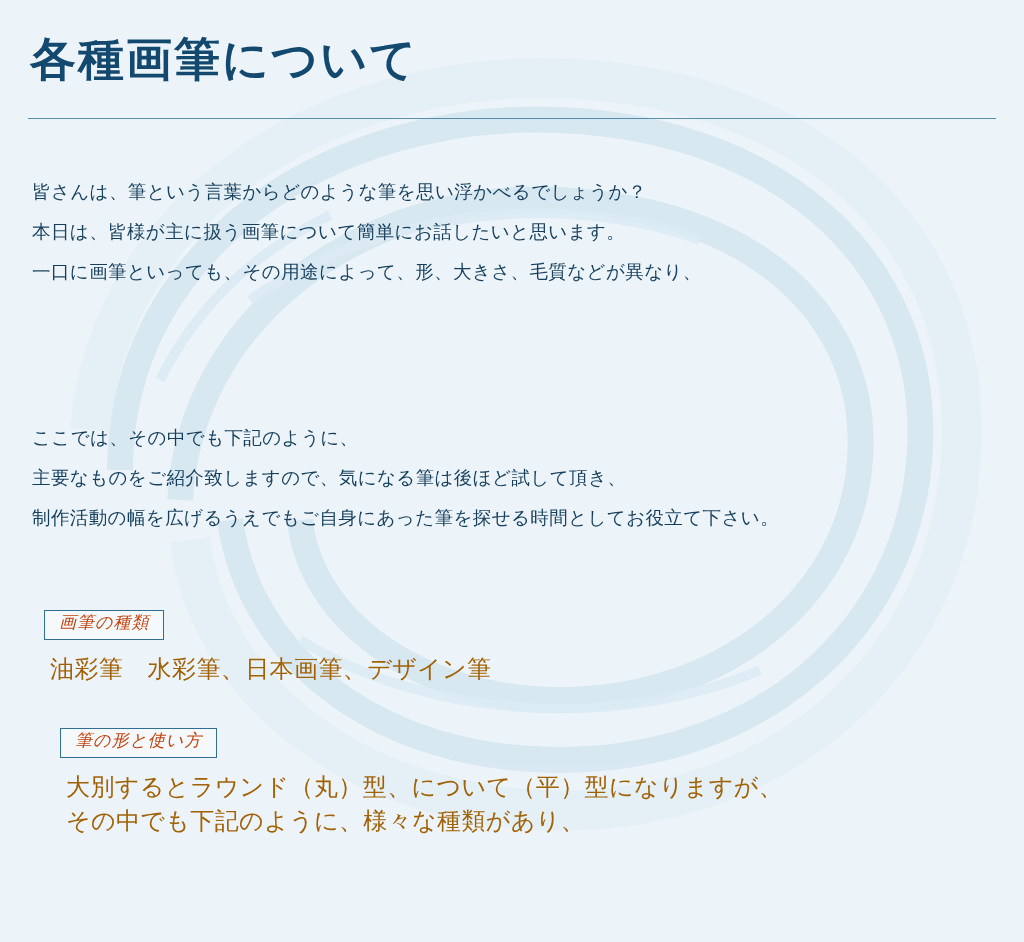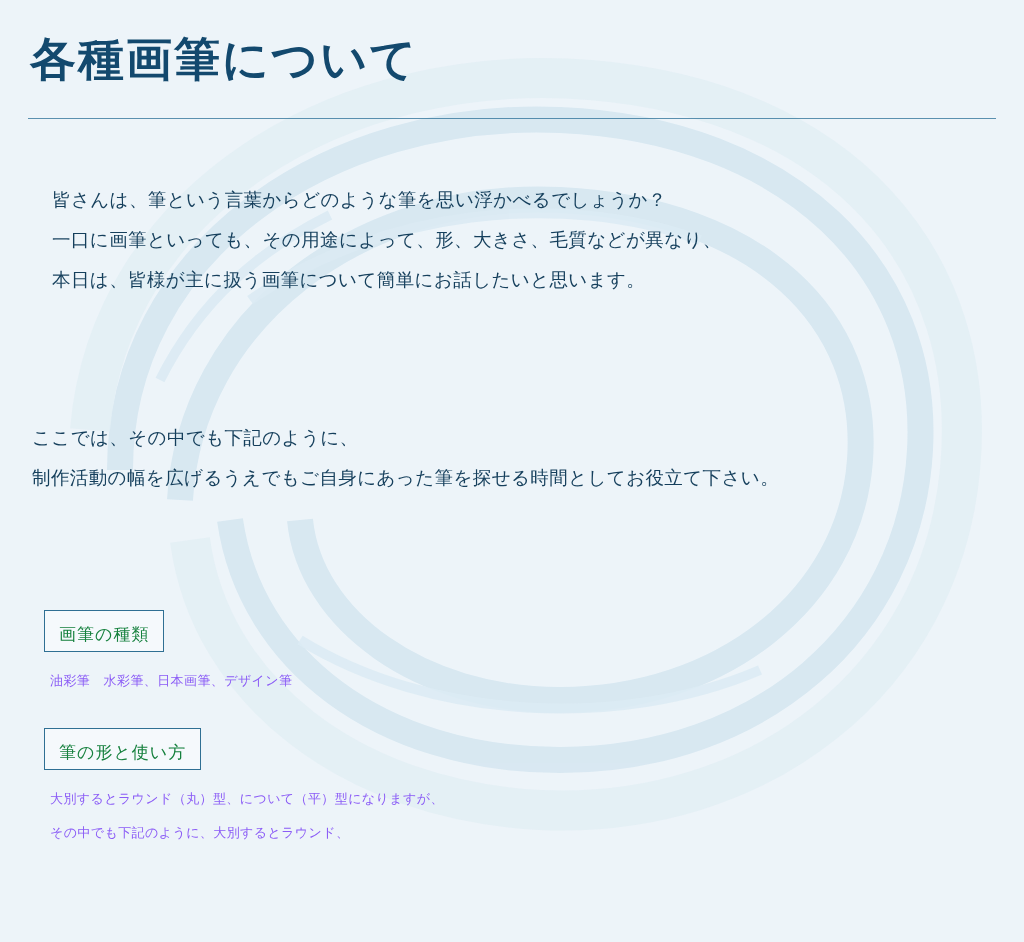--- a/index.html
+++ b/index.html
@@ -57,45 +57,46 @@
     opacity: 0.75;
   }
   .body-block {
     position: absolute;
     left: 32px;
     color: #153f5c;
     font-size: 18.5px;
     line-height: 40px;
     letter-spacing: 0.4px;
   }
-  #para1 { top: 180px; margin-left: 20px; }
+  #para1 { top: 172px; }
   #para2 { top: 418px; }
   .body-line {
     white-space: nowrap;
   }
   .section {
     position: absolute;
     left: 44px;
   }
   #section1 { top: 610px; }
-  #section2 { top: 728px; }
+  #section2 { top: 728px; margin-left: 16px; }
   .section-label {
     display: inline-block;
     border: 1px solid #2f6f93;
     background: rgba(255,255,255,0.45);
-    color: #15803d;
+    color: #c2410c;
     font-size: 17px;
-    padding: 12px 14px 5px 14px;
+    padding: 0 14px 5px 14px;
     letter-spacing: 1px;
+    font-style: italic;
   }
   .section-body {
     margin-top: 12px;
     margin-left: 6px;
-    color: #8b5cf6;
-    font-size: 13px;
+    color: #a16207;
+    font-size: 24px;
     line-height: 34px;
     letter-spacing: 0.4px;
   }
 </style>
 </head>
 <body>
 
 <div class="page">
 
   <svg class="bg-swirl" viewBox="0 0 1024 942" preserveAspectRatio="none">
@@ -116,38 +117,39 @@
   <div class="content">
 
     <div class="page-title">
       <span>各種画筆</span><span class="light">について</span>
     </div>
 
     <div class="title-rule"></div>
 
     <div class="body-block" id="para1">
       <div class="body-line">皆さんは、筆という言葉からどのような筆を思い浮かべるでしょうか？</div>
+      <div class="body-line">本日は、皆様が主に扱う画筆について簡単にお話したいと思います。</div>
       <div class="body-line">一口に画筆といっても、その用途によって、形、大きさ、毛質などが異なり、</div>
-      <div class="body-line">本日は、皆様が主に扱う画筆について簡単にお話したいと思います。</div>
     </div>
 
     <div class="body-block" id="para2">
       <div class="body-line">ここでは、その中でも下記のように、</div>
+      <div class="body-line">主要なものをご紹介致しますので、気になる筆は後ほど試して頂き、</div>
       <div class="body-line">制作活動の幅を広げるうえでもご自身にあった筆を探せる時間としてお役立て下さい。</div>
     </div>
 
     <div class="section" id="section1">
       <div class="section-label">画筆の種類</div>
       <div class="section-body">
         <div>油彩筆　水彩筆、日本画筆、デザイン筆</div>
       </div>
     </div>
 
     <div class="section" id="section2">
       <div class="section-label">筆の形と使い方</div>
       <div class="section-body">
         <div>大別するとラウンド（丸）型、について（平）型になりますが、</div>
-        <div>その中でも下記のように、大別するとラウンド、</div>
+        <div>その中でも下記のように、様々な種類があり、</div>
       </div>
     </div>
 
   </div>
 </div>
 
 </body></html>

